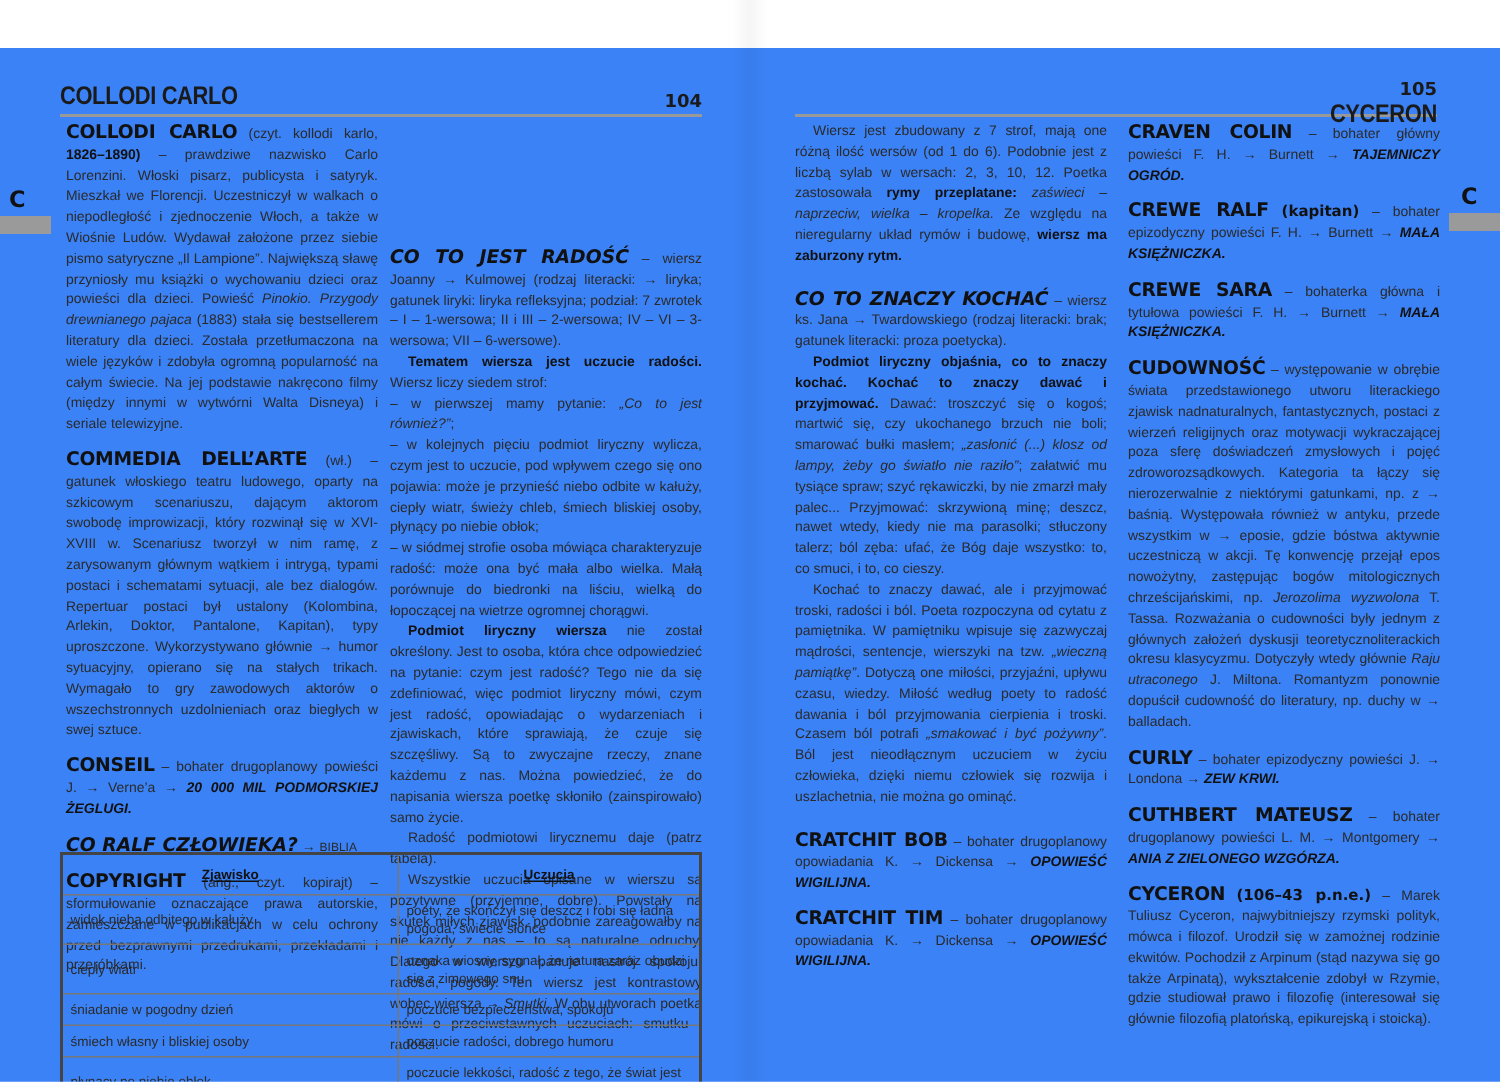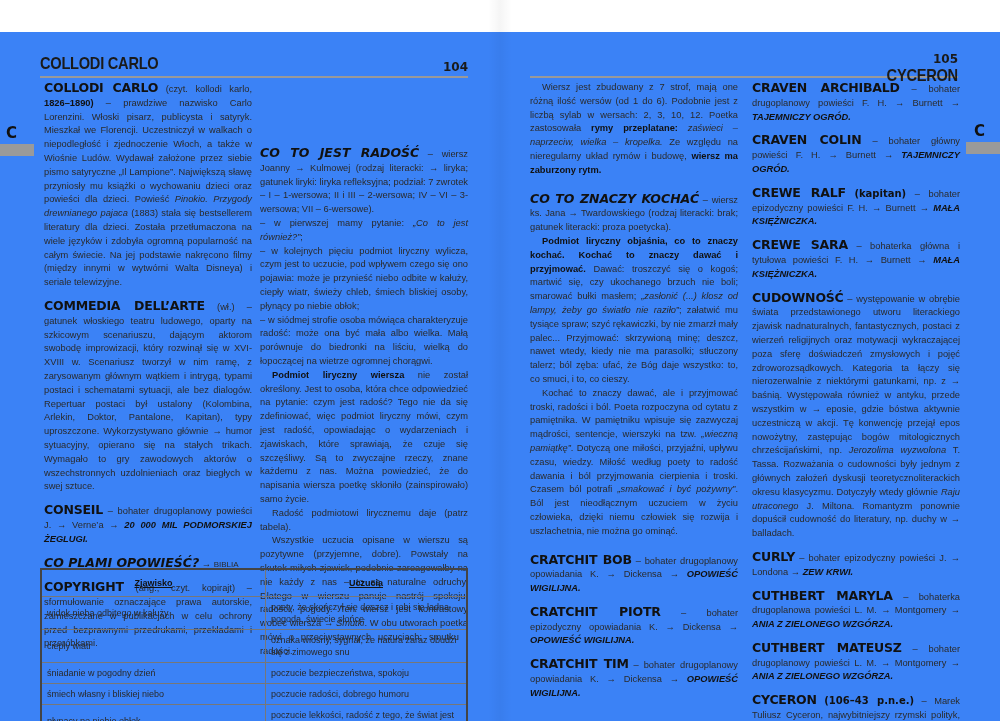--- a/index.html
+++ b/index.html
@@ -69,30 +69,31 @@
     <div class="entry">
       <p><span class="hw">COLLODI CARLO</span> <span>(czyt. kollodi karlo,</span> <span class="b">1826–1890)</span><span> – prawdziwe nazwisko Carlo Lorenzini. Włoski pisarz, publicysta i satyryk. Mieszkał we Florencji. Uczestniczył w walkach o niepodległość i zjednoczenie Włoch, a także w Wiośnie Ludów. Wydawał założone przez siebie pismo satyryczne „Il Lampione”. Największą sławę przyniosły mu książki o wychowaniu dzieci oraz powieści dla dzieci. Powieść </span><span class="i">Pinokio. Przygody drewnianego pajaca</span><span> (1883) stała się bestsellerem literatury dla dzieci. Została przetłumaczona na wiele języków i zdobyła ogromną popularność na całym świecie. Na jej podstawie nakręcono filmy (między innymi w wytwórni Walta Disneya) i seriale telewizyjne.</span></p>
     </div>
     <div class="entry">
       <p><span class="hw">COMMEDIA DELL’ARTE</span> <span>(wł.)</span><span> – gatunek włoskiego teatru ludowego, oparty na szkicowym scenariuszu, dającym aktorom swobodę improwizacji, który rozwinął się w XVI-XVIII w. Scenariusz tworzył w nim ramę, z zarysowanym głównym wątkiem i intrygą, typami postaci i schematami sytuacji, ale bez dialogów. Repertuar postaci był ustalony (Kolombina, Arlekin, Doktor, Pantalone, Kapitan), typy uproszczone. Wykorzystywano głównie → humor sytuacyjny, opierano się na stałych trikach. Wymagało to gry zawodowych aktorów o wszechstronnych uzdolnieniach oraz biegłych w swej sztuce.</span></p>
     </div>
     <div class="entry">
       <p><span class="hw">CONSEIL</span><span> – bohater drugoplanowy powieści J. → Verne’a → </span><span class="ref">20 000 MIL PODMORSKIEJ ŻEGLUGI.</span></p>
     </div>
     <div class="entry">
-      <p><span class="hw-it">CO PLAMI OPOWIEŚĆ?</span><span> → </span><span class="sc">BIBLIA</span></p>
+      <p><span class="hw-it">CO RALF CZŁOWIEKA?</span><span> → </span><span class="sc">BIBLIA</span></p>
     </div>
     <div class="entry">
       <p><span class="hw">COPYRIGHT</span><span> (ang., czyt. kopirajt) – sformułowanie oznaczające prawa autorskie, zamieszczane w publikacjach w celu ochrony przed bezprawnymi przedrukami, przekładami i przeróbkami.</span></p>
     </div>
   </div>
 
-  <div class="col c2" style="top:114px;">
+  <div class="col c2" style="top:132px;">
     <div class="entry">
       <p><span class="hw-it">CO TO JEST RADOŚĆ</span><span> – wiersz Joanny → Kulmowej (rodzaj literacki: → liryka; gatunek liryki: liryka refleksyjna; podział: 7 zwrotek – I – 1-wersowa; II i III – 2-wersowa; IV – VI – 3-wersowa; VII – 6-wersowe).</span></p>
+      <p class="indent"><span class="b">Tematem wiersza jest uczucie radości.</span><span> Wiersz liczy siedem strof:</span></p>
       <p><span>– w pierwszej mamy pytanie: </span><span class="i">„Co to jest również?”</span><span>;</span></p>
       <p>– w kolejnych pięciu podmiot liryczny wylicza, czym jest to uczucie, pod wpływem czego się ono pojawia: może je przynieść niebo odbite w kałuży, ciepły wiatr, świeży chleb, śmiech bliskiej osoby, płynący po niebie obłok;</p>
       <p>– w siódmej strofie osoba mówiąca charakteryzuje radość: może ona być mała albo wielka. Małą porównuje do biedronki na liściu, wielką do łopoczącej na wietrze ogromnej chorągwi.</p>
       <p class="indent"><span class="b">Podmiot liryczny wiersza</span><span> nie został określony. Jest to osoba, która chce odpowiedzieć na pytanie: czym jest radość? Tego nie da się zdefiniować, więc podmiot liryczny mówi, czym jest radość, opowiadając o wydarzeniach i zjawiskach, które sprawiają, że czuje się szczęśliwy. Są to zwyczajne rzeczy, znane każdemu z nas. Można powiedzieć, że do napisania wiersza poetkę skłoniło (zainspirowało) samo życie.</span></p>
       <p class="indent">Radość podmiotowi lirycznemu daje (patrz tabela).</p>
       <p class="indent"><span>Wszystkie uczucia opisane w wierszu są pozytywne (przyjemne, dobre). Powstały na skutek miłych zjawisk, podobnie zareagowałby na nie każdy z nas – to są naturalne odruchy. Dlatego w wierszu panuje nastrój spokoju, radości, pogody. Ten wiersz jest kontrastowy wobec wiersza → </span><span class="i">Smutki</span><span>. W obu utworach poetka mówi o przeciwstawnych uczuciach: smutku i radości.</span></p>
     </div>
   </div>
 
   <div class="table-wrap">
@@ -110,21 +111,21 @@
         </tr>
         <tr style="height:30px;">
           <td class="c1">ciepły wiatr</td>
           <td>oznaka wiosny, sygnał, że natura zaraz obudzi się z zimowego snu</td>
         </tr>
         <tr>
           <td class="c1">śniadanie w pogodny dzień</td>
           <td>poczucie bezpieczeństwa, spokoju</td>
         </tr>
         <tr>
-          <td class="c1">śmiech własny i bliskiej niebo</td>
+          <td class="c1">śmiech własny i bliskiej osoby</td>
           <td>poczucie radości, dobrego humoru</td>
         </tr>
         <tr style="height:30px;">
           <td class="c1">płynący po niebie obłok</td>
           <td>poczucie lekkości, radość z tego, że świat jest piękny</td>
         </tr>
       </tbody>
     </table>
   </div>
 </div>
@@ -143,51 +144,42 @@
     </div>
     <div class="entry" style="margin-top:14px;">
       <p><span class="hw-it">CO TO ZNACZY KOCHAĆ</span><span> – wiersz ks. Jana → Twardowskiego (rodzaj literacki: brak; gatunek literacki: proza poetycka).</span></p>
       <p class="indent"><span class="b">Podmiot liryczny objaśnia, co to znaczy kochać. Kochać to znaczy dawać i przyjmować.</span><span> Dawać: troszczyć się o kogoś; martwić się, czy ukochanego brzuch nie boli; smarować bułki masłem; </span><span class="i">„zasłonić (...) klosz od lampy, żeby go światło nie raziło”</span><span>; załatwić mu tysiące spraw; szyć rękawiczki, by nie zmarzł mały palec... Przyjmować: skrzywioną minę; deszcz, nawet wtedy, kiedy nie ma parasolki; stłuczony talerz; ból zęba: ufać, że Bóg daje wszystko: to, co smuci, i to, co cieszy.</span></p>
       <p class="indent"><span>Kochać to znaczy dawać, ale i przyjmować troski, radości i ból. Poeta rozpoczyna od cytatu z pamiętnika. W pamiętniku wpisuje się zazwyczaj mądrości, sentencje, wierszyki na tzw. </span><span class="i">„wieczną pamiątkę”</span><span>. Dotyczą one miłości, przyjaźni, upływu czasu, wiedzy. Miłość według poety to radość dawania i ból przyjmowania cierpienia i troski. Czasem ból potrafi </span><span class="i">„smakować i być pożywny”</span><span>. Ból jest nieodłącznym uczuciem w życiu człowieka, dzięki niemu człowiek się rozwija i uszlachetnia, nie można go ominąć.</span></p>
     </div>
     <div class="entry" style="margin-top:14px;">
       <p><span class="hw">CRATCHIT BOB</span><span> – bohater drugoplanowy opowiadania K. → Dickensa → </span><span class="ref">OPOWIEŚĆ WIGILIJNA.</span></p>
     </div>
     <div class="entry">
-      <p><span class="hw">CRATCHIT PIOTR</span><span> – bohater epizodyczny opowiadania K. → Dickensa → </span><span class="ref">OPOWIEŚĆ WIGILIJNA.</span></p>
-    </div>
-    <div class="entry">
       <p><span class="hw">CRATCHIT TIM</span><span> – bohater drugoplanowy opowiadania K. → Dickensa → </span><span class="ref">OPOWIEŚĆ WIGILIJNA.</span></p>
     </div>
 
   </div>
 
   <div class="col c2">
-    <div class="entry">
-      <p><span class="hw">CRAVEN ARCHIBALD</span><span> – bohater drugoplanowy powieści F. H. → Burnett → </span><span class="ref">TAJEMNICZY OGRÓD.</span></p>
-    </div>
     <div class="entry">
       <p><span class="hw">CRAVEN COLIN</span><span> – bohater główny powieści F. H. → Burnett → </span><span class="ref">TAJEMNICZY OGRÓD.</span></p>
     </div>
     <div class="entry">
       <p><span class="hw">CREWE RALF</span> <span class="hw-sub">(kapitan)</span><span> – bohater epizodyczny powieści F. H. → Burnett → </span><span class="ref">MAŁA KSIĘŻNICZKA.</span></p>
     </div>
     <div class="entry">
       <p><span class="hw">CREWE SARA</span><span> – bohaterka główna i tytułowa powieści F. H. → Burnett → </span><span class="ref">MAŁA KSIĘŻNICZKA.</span></p>
     </div>
     <div class="entry">
       <p><span class="hw">CUDOWNOŚĆ</span><span> – występowanie w obrębie świata przedstawionego utworu literackiego zjawisk nadnaturalnych, fantastycznych, postaci z wierzeń religijnych oraz motywacji wykraczającej poza sferę doświadczeń zmysłowych i pojęć zdroworozsądkowych. Kategoria ta łączy się nierozerwalnie z niektórymi gatunkami, np. z → baśnią. Występowała również w antyku, przede wszystkim w → eposie, gdzie bóstwa aktywnie uczestniczą w akcji. Tę konwencję przejął epos nowożytny, zastępując bogów mitologicznych chrześcijańskimi, np. </span><span class="i">Jerozolima wyzwolona</span><span> T. Tassa. Rozważania o cudowności były jednym z głównych założeń dyskusji teoretycznoliterackich okresu klasycyzmu. Dotyczyły wtedy głównie </span><span class="i">Raju utraconego</span><span> J. Miltona. Romantyzm ponownie dopuścił cudowność do literatury, np. duchy w → balladach.</span></p>
     </div>
     <div class="entry">
       <p><span class="hw">CURLY</span><span> – bohater epizodyczny powieści J. → Londona → </span><span class="ref">ZEW KRWI.</span></p>
     </div>
     <div class="entry">
-      <p><span class="hw">CUTHBERT MARYLA</span><span> – bohaterka drugoplanowa powieści L. M. → Montgomery → </span><span class="ref">ANIA Z ZIELONEGO WZGÓRZA.</span></p>
-    </div>
-    <div class="entry">
       <p><span class="hw">CUTHBERT MATEUSZ</span><span> – bohater drugoplanowy powieści L. M. → Montgomery → </span><span class="ref">ANIA Z ZIELONEGO WZGÓRZA.</span></p>
     </div>
     <div class="entry">
       <p><span class="hw">CYCERON</span> <span class="hw-sub">(106–43 p.n.e.)</span><span> – Marek Tuliusz Cyceron, najwybitniejszy rzymski polityk, mówca i filozof. Urodził się w zamożnej rodzinie ekwitów. Pochodził z Arpinum (stąd nazywa się go także Arpinatą), wykształcenie zdobył w Rzymie, gdzie studiował prawo i filozofię (interesował się głównie filozofią platońską, epikurejską i stoicką).</span></p>
     </div>
   </div>
 </div>
 
 <div class="gutter-shadow"></div>
 

